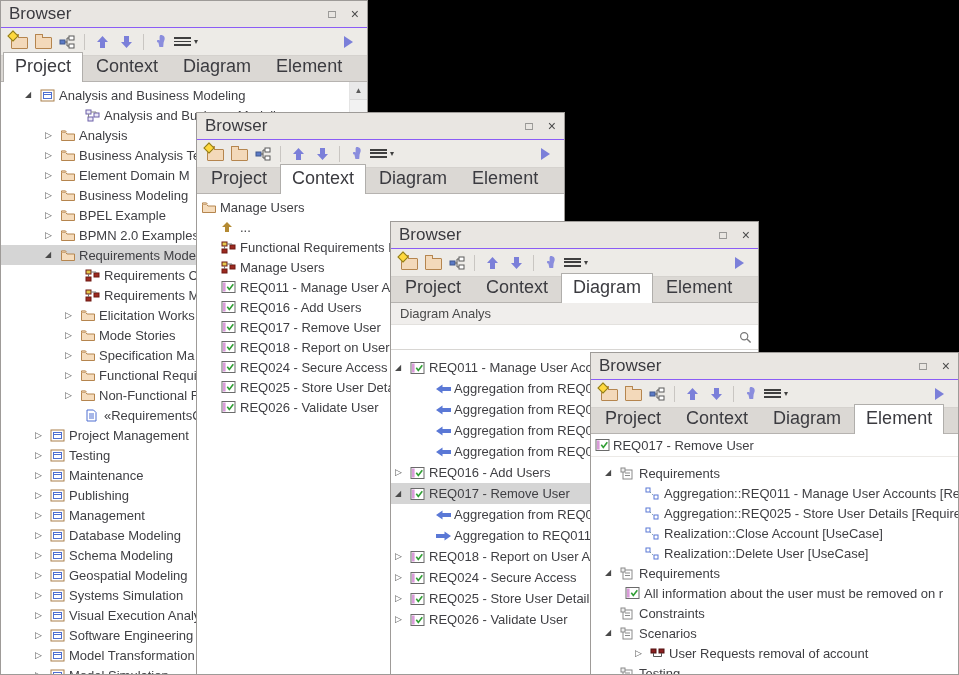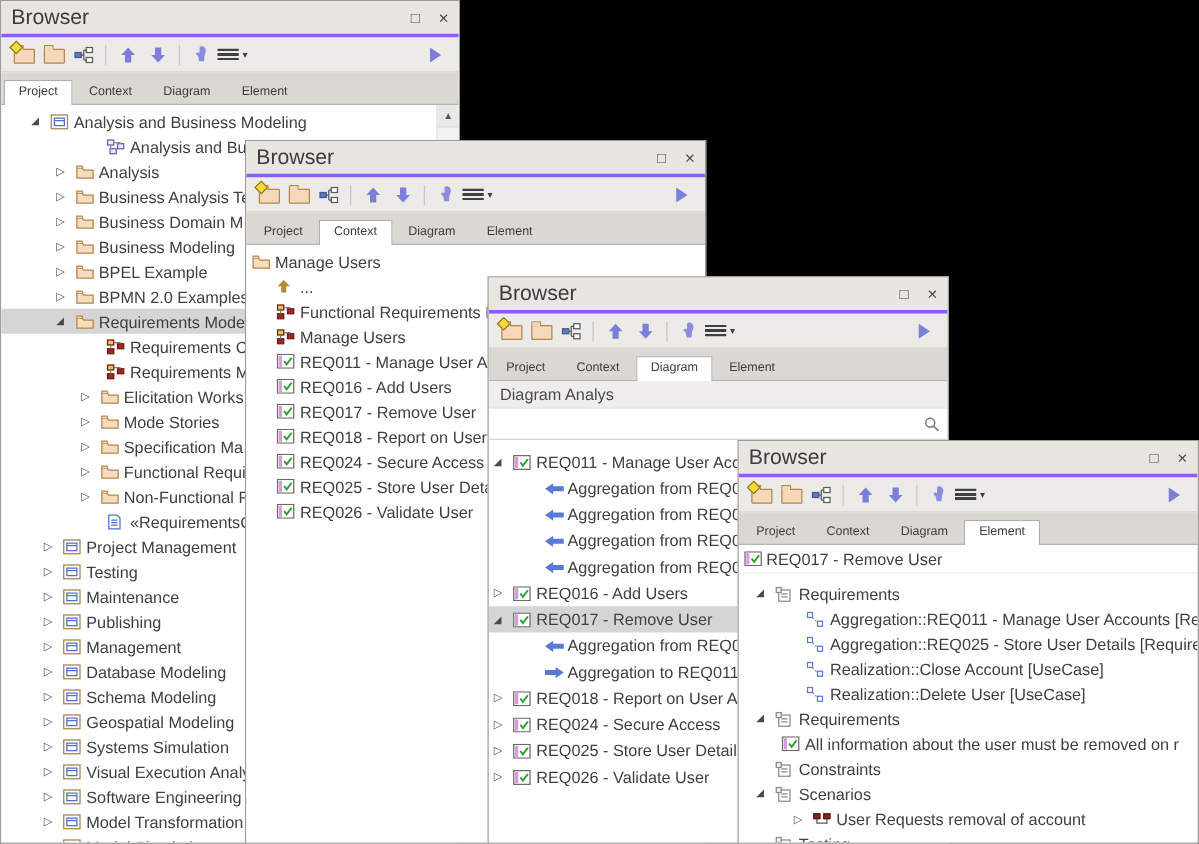--- a/index.html
+++ b/index.html
@@ -11,21 +11,21 @@
   }
   .window{
     position:absolute;box-sizing:border-box;
     border:1px solid #9e9b98;background:#fff;
     display:flex;flex-direction:column;overflow:hidden;
   }
   
   .titlebar{
     height:26px;flex:0 0 26px;background:#e9e6e2;
     display:flex;align-items:center;padding:0 8px;
-    border-bottom:3px solid #8b5cf6;
+    border-bottom:1px solid #8b5cf6;
   }
   .titlebar .title{font-size:17px;color:#3b3b40;flex:1 1 auto;}
   .titlebar .ctl{font-size:14px;color:#4a4a4a;margin-left:15px;cursor:default;line-height:1;}
   .titlebar .ctl.max{font-size:12px;}
   
   .toolbar{
     height:27px;flex:0 0 27px;background:#edebe7;
     display:flex;align-items:center;padding:0 6px;
     border-bottom:1px solid #d5d2ce;
   }
@@ -45,21 +45,21 @@
                    #3f3f3f 3.5px 5.5px,transparent 5.5px 7px,#3f3f3f 7px 9px);}
   .caret{font-size:8px;color:#3f3f3f;margin-left:3px;}
   .play{width:0;height:0;border-left:9px solid #7b7fd9;
         border-top:6px solid transparent;border-bottom:6px solid transparent;margin-right:2px;}
   
   .tabs{
     height:25px;flex:0 0 25px;background:#dbd8d4;display:flex;align-items:flex-end;
     border-bottom:1px solid #b6b3b0;padding-left:2px;
   }
   .tab{
-    font-size:10px;color:#3b3b40;padding:3px 11px 4px;margin-right:1px;
+    font-size:18px;color:#3b3b40;padding:3px 11px 4px;margin-right:1px;
     border:1px solid transparent;border-bottom:none;cursor:default;white-space:nowrap;
   }
   .tab.active{
     background:#fff;border-color:#b0aeab;margin-bottom:-1px;padding-bottom:5px;
     border-radius:1px 1px 0 0;
   }
   
   .content{flex:1 1 auto;background:#fff;position:relative;overflow:hidden;padding-top:3px;}
   .trow{
     display:flex;align-items:center;height:20px;white-space:nowrap;
@@ -201,21 +201,21 @@
           <span class="tlbl">Business Analysis Te</span>
         </div>
         <div class="trow" style="padding-left: 44px;">
           <span class="exp closed">▷</span>
           <span class="tico">
             <svg width="16" height="13" viewBox="0 0 16 13">
               <path d="M1.5 3.5 h4 l1.5 1.5 h7.5 v6.5 h-13 z" fill="#f5dcbd" stroke="#b5854e"></path>
               <path d="M1.5 3.5 v-1.6 h4 l1 1.3" fill="#f5dcbd" stroke="#b5854e"></path>
             </svg>
           </span>
-          <span class="tlbl">Business Domain M</span>
+          <span class="tlbl">Element Domain M</span>
         </div>
         <div class="trow" style="padding-left: 44px;">
           <span class="exp closed">▷</span>
           <span class="tico">
             <svg width="16" height="13" viewBox="0 0 16 13">
               <path d="M1.5 3.5 h4 l1.5 1.5 h7.5 v6.5 h-13 z" fill="#f5dcbd" stroke="#b5854e"></path>
               <path d="M1.5 3.5 v-1.6 h4 l1 1.3" fill="#f5dcbd" stroke="#b5854e"></path>
             </svg>
           </span>
           <span class="tlbl">Business Modeling</span>

